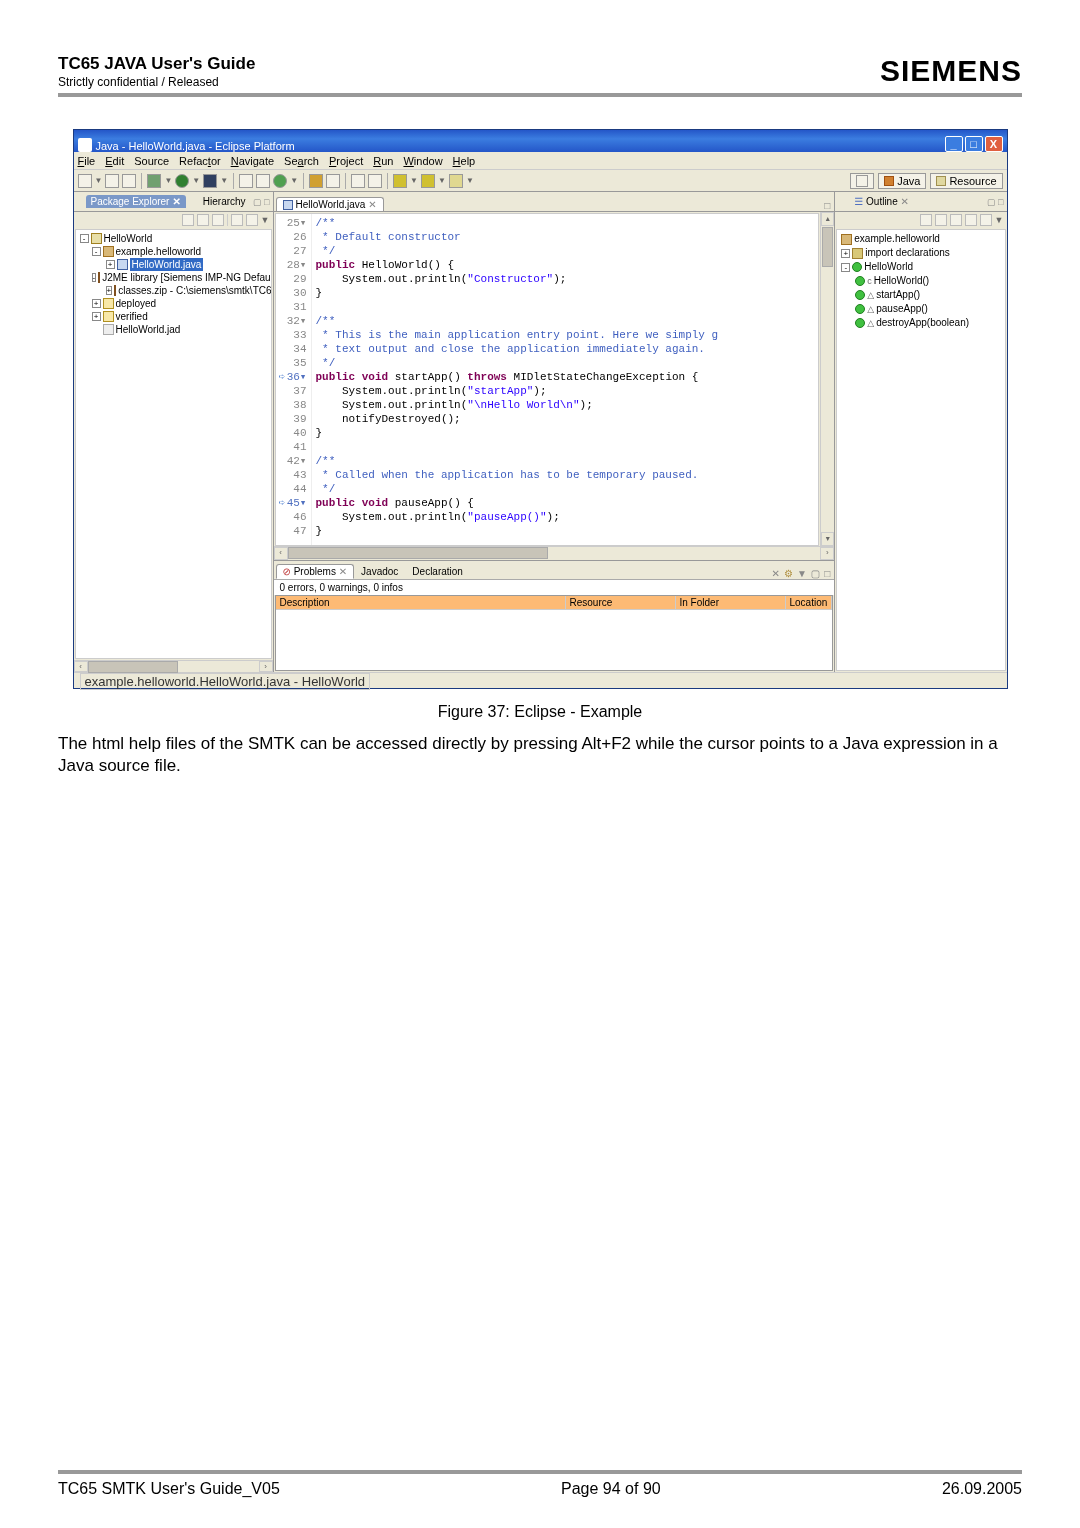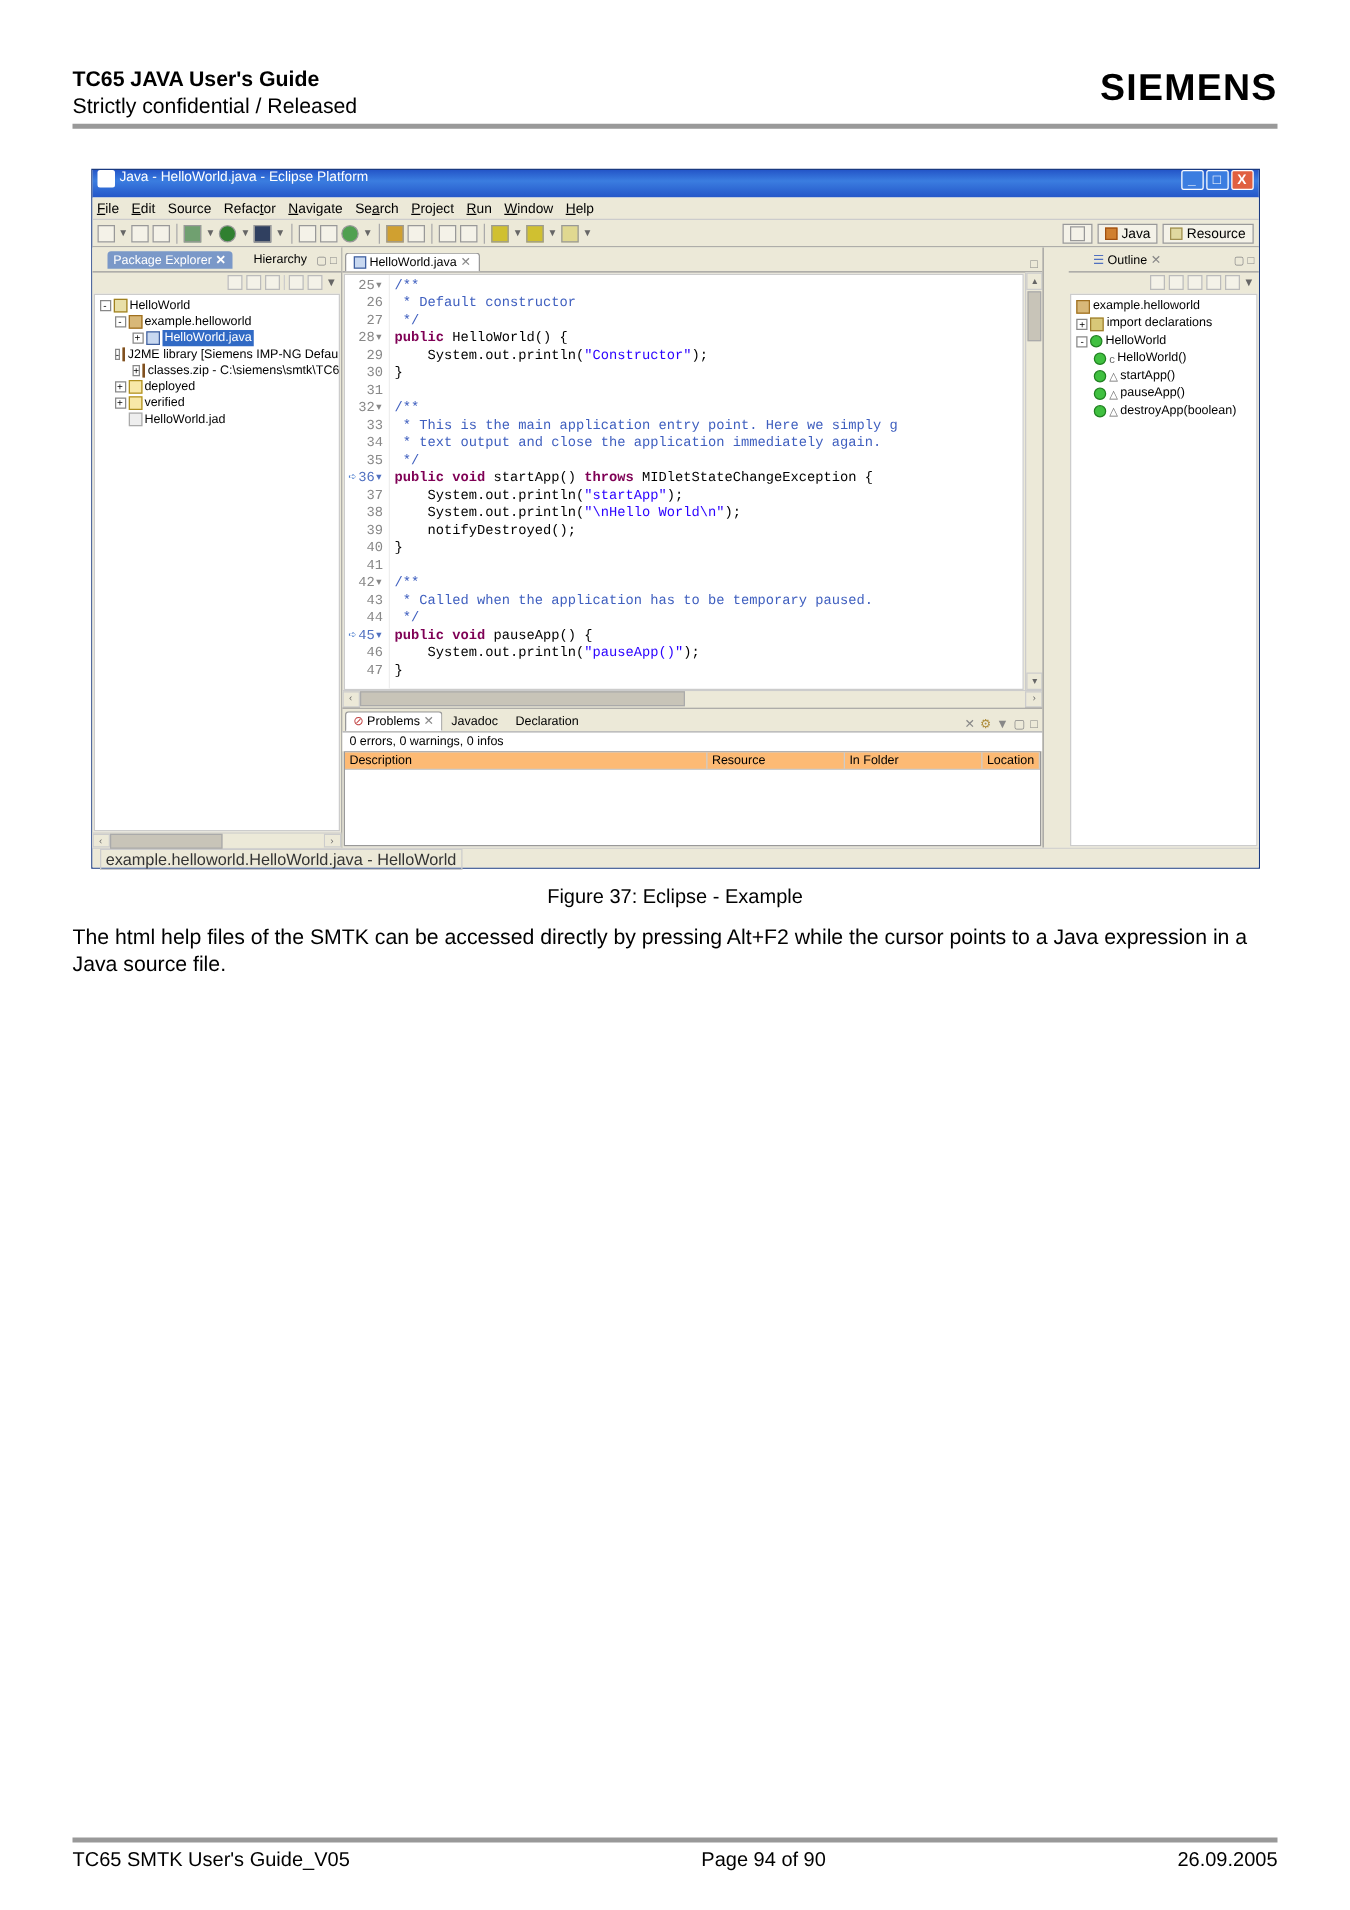--- a/index.html
+++ b/index.html
@@ -1,26 +1,26 @@
 <!DOCTYPE html>
 <html><head>
 <meta charset="utf-8">
 <style>
   * { box-sizing: border-box; margin: 0; padding: 0; }
   body { font-family: Arial, sans-serif; background: #fff; width: 1080px; height: 1528px; position: relative; color: #000; }
   .page { padding: 42px 58px 0 58px; }
   .header-row { display: flex; justify-content: space-between; align-items: flex-start; margin-top: 12px; }
   .doc-title { font-size: 17px; font-weight: bold; }
-  .doc-subtitle { font-size: 17px; margin-top: 1px; text-align: right; }
+  .doc-subtitle { font-size: 12px; margin-top: 1px; }
   .siemens { font-size: 30px; font-weight: 900; letter-spacing: 1px; font-family: Arial, sans-serif; }
   .hr1 { border: none; border-top: 4px solid #999; margin-top: 4px; }
   
   .screenshot { margin: 32px auto 0 auto; width: 935px; }
   .winframe { border: 1px solid #1a3a80; }
-  .titlebar { background: linear-gradient(to bottom, #2456c8, #3b7de0 40%, #2456c8); height: 22px; display: flex; align-items: flex-start; padding: 0 4px; color: #fff; font-size: 11px; }
+  .titlebar { background: linear-gradient(to bottom, #2456c8, #3b7de0 40%, #2456c8); height: 22px; display: flex; align-items: flex-end; padding: 0 4px; color: #fff; font-size: 11px; }
   .titlebar .icon { width: 14px; height: 14px; background: #fff; border-radius: 2px; margin-right: 4px; display:inline-block; }
   .titlebar .spacer { flex: 1; }
   .winbtn { width: 18px; height: 16px; margin-left: 2px; border: 1px solid #fff; border-radius: 2px; display:flex; align-items:center; justify-content:center; font-size:11px; font-weight:bold; font-family: Arial; }
   .winbtn.min { background: #3b7de0; color:#fff; }
   .winbtn.max { background: #3b7de0; color:#fff; }
   .winbtn.close { background: #e06040; color:#fff; }
   
   .menubar { background: #ece9d8; height: 18px; display: flex; align-items: center; font-size: 11px; padding: 0 4px; border-bottom: 1px solid #ccc; gap: 10px; }
   .menubar span u { text-decoration: underline; }
   
@@ -79,21 +79,21 @@
   .bp-tabs { height:18px; display:flex; align-items:flex-end; font-size:10px; padding-left:2px; justify-content:space-between; }
   .bp-tabs-left { display:flex; align-items:flex-end; }
   .bp-tab { padding:1px 6px; border:1px solid transparent; }
   .bp-tab.active { background:#fff; border:1px solid #999; border-bottom-color:#fff; border-radius:3px 3px 0 0; }
   .bp-tabs-right { display:flex; gap:4px; padding-right:4px; font-size:10px; color:#888; align-items:center; }
   .bp-info { font-size:10px; padding: 2px 6px; background:#fff; border-top:1px solid #aaa; color:#000; }
   .bp-table { flex:1; background:#fff; margin:0 1px 1px 1px; border:1px solid #999; }
   .bp-head { display:flex; font-size:10px; background:#fdba74; border-bottom:1px solid #ccc; }
   .bp-col { border-right:1px solid #ccc; padding:1px 4px; }
   
-  .right-panel { width: 178px; border-left:1px solid #999; display:flex; flex-direction:column; background:#ece9d8;padding-left:20px; }
+  .right-panel { width: 178px; border-left:1px solid #999; display:flex; flex-direction:column; background:#ece9d8; }
   .outline-tabs { height:20px; display:flex; align-items:center; font-size:10px; border-bottom:1px solid #999; padding-left:2px; justify-content:space-between; }
   .outline-body { flex:1; background:#fff; border:1px solid #ccc; margin:1px; font-size:10px; padding:2px; }
   .o-line { white-space:nowrap; padding-left:2px; line-height:14px; display:flex; align-items:center; gap:2px; }
   .o-ico { width:10px; height:10px; border-radius:50%; display:inline-block; }
   .o-green { background:#40c040; border:1px solid #208020; }
   .o-pkg { background:#d8b878; border:1px solid #a07020; width:11px; height:11px; border-radius:0; }
   .o-cls { background:#40c040; border:1px solid #208020; }
   .o-sup { color:#666; font-size:9px; }
   
   .statusbar { height: 16px; background:#ece9d8; border-top:1px solid #ccc; font-size:13px; padding: 1px 6px; color:#333; }

